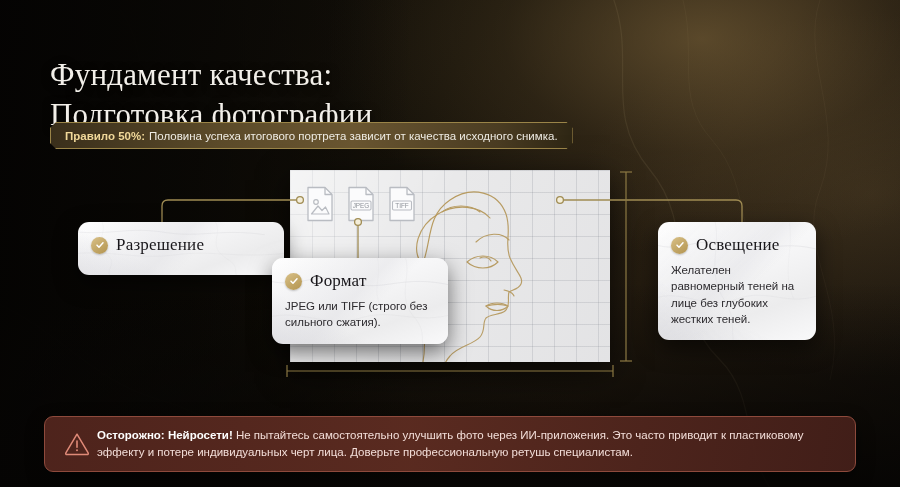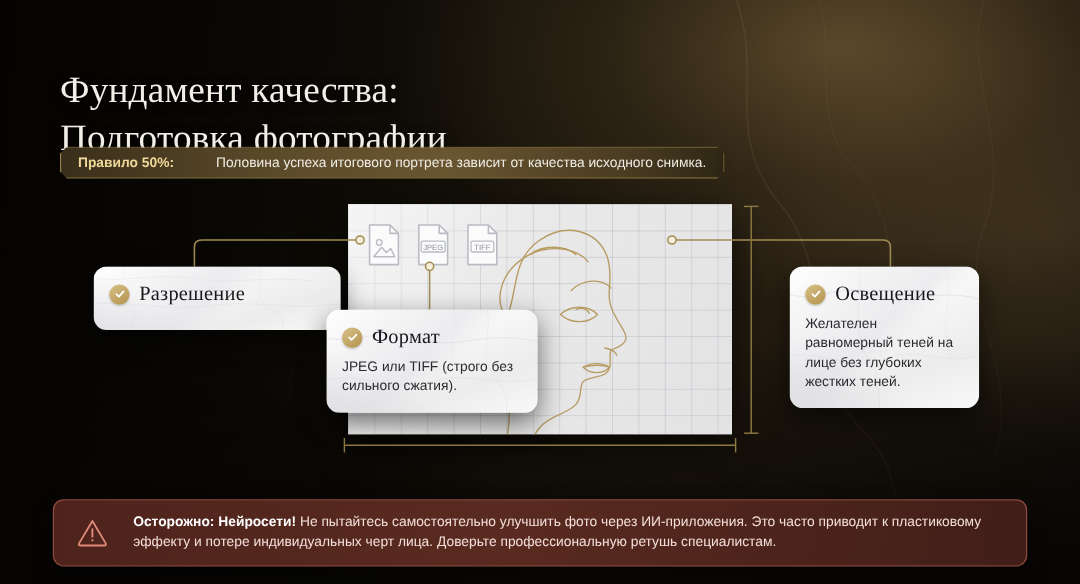--- a/index.html
+++ b/index.html
@@ -46,24 +46,23 @@
   .rule-banner{
     position:absolute;left:50px;top:122px;height:25px;
     display:flex;align-items:center;
     padding:0 14px;
     background:linear-gradient(90deg,#3a2f1b 0%,#5b4a29 32%,#6a5631 58%,#4a3c22 86%,#2e2614 100%);
     border:1px solid #9a8category;
     border:1px solid #9a8448;
     border-radius:3px;
     clip-path:polygon(6px 0,calc(100% - 6px) 0,100% 6px,100% calc(100% - 6px),calc(100% - 6px) 100%,6px 100%,0 calc(100% - 6px),0 6px);
     box-shadow:0 2px 8px rgba(0,0,0,.5);
-    gap:21px;
   }
   .rule-banner .rb-strong{color:#f0d89a;font-weight:bold;font-size:11.5px;}
-  .rule-banner .rb-text{color:#efece4;font-size:11.5px;margin-left:14px;}
+  .rule-banner .rb-text{color:#efece4;font-size:11.5px;margin-left:4px;}
 
   
   .photo{
     position:absolute;left:290px;top:170px;width:320px;height:192px;
     background:#e9e9ea;
     box-shadow:0 10px 30px rgba(0,0,0,.65);
     overflow:hidden;
   }
   .photo-grid{
     position:absolute;inset:0;
@@ -116,21 +115,21 @@
 
   #card-resolution{left:78px;top:222px;width:206px;}
   #card-format{left:272px;top:258px;width:176px;}
   #card-light{left:658px;top:222px;width:158px;}
 
   
   .warn{
     position:absolute;left:44px;top:416px;width:812px;height:56px;
     border:1px solid #8e4a3c;border-radius:9px;
     background:linear-gradient(90deg,rgba(84,38,30,.92) 0%,rgba(96,45,34,.92) 45%,rgba(70,32,26,.92) 100%);
-    display:flex;align-items:center;gap:20px;padding:0 18px;
+    display:flex;align-items:center;gap:6px;padding:0 18px;
     box-sizing:border-box;
     box-shadow:0 6px 18px rgba(0,0,0,.45);
   }
   .warn-ic{flex:0 0 auto;width:28px;height:28px;}
   .warn-ic svg{width:28px;height:28px;display:block;}
   .warn-text{font-size:11.5px;line-height:1.5;color:#f3ded9;}
   .warn-text b{color:#ffffff;font-weight:bold;}
 </style>
 </head>
 <body>

